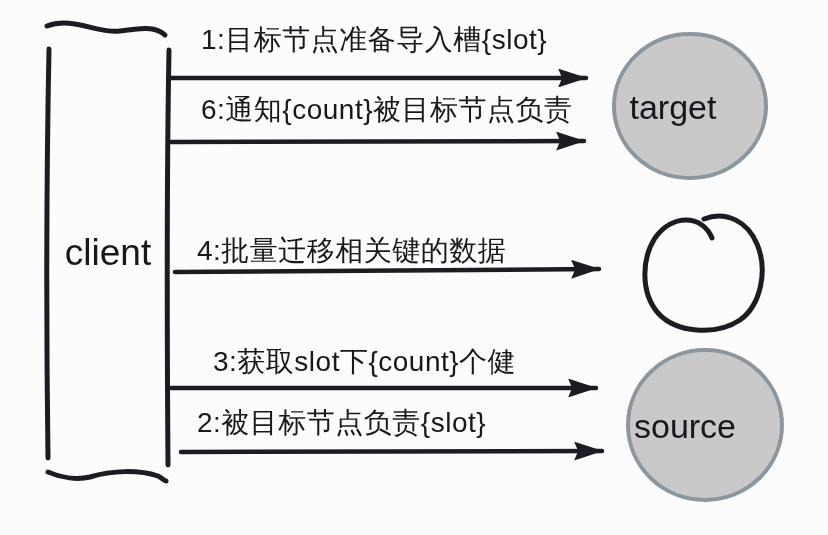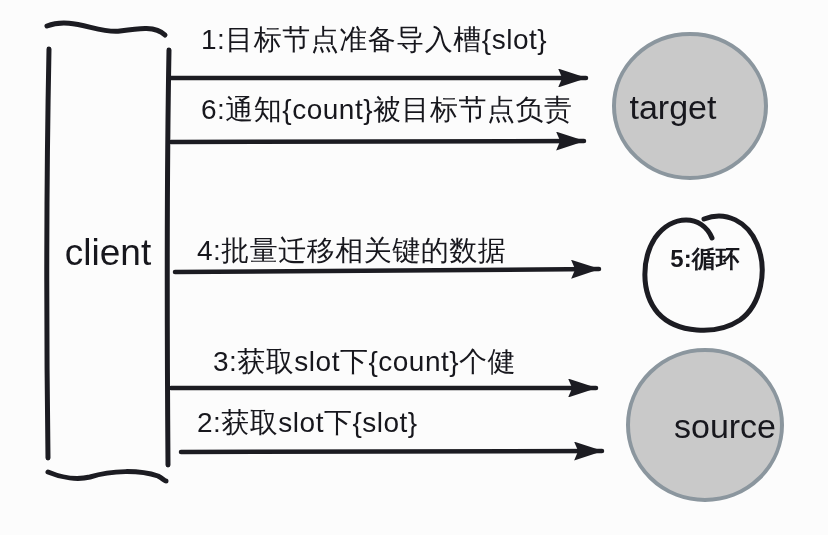--- a/index.html
+++ b/index.html
@@ -88,23 +88,22 @@
   <div class="label client-label" style="left:47px; top:232px; width:122px;">client</div>
 
   <div class="label msg" style="left:201px; top:21px;">1:目标节点准备导入槽{slot}</div>
 
   <div class="label msg" style="left:201px; top:91px;">6:通知{count}被目标节点负责</div>
 
   <div class="label msg" style="left:197px; top:220px;margin-top:12px;">4:批量迁移相关键的数据</div>
 
   <div class="label msg" style="left:197px; top:343px;margin-left:16px;">3:获取slot下{count}个健</div>
 
-  <div class="label msg" style="left:197px; top:404px;">2:获取slot下{slot}</div>
+  <div class="label msg" style="left:197px; top:404px;">2:被目标节点负责{slot}</div>
 
   <div class="label node-label" style="left:576px; top:88px; width:154px;padding-left:20px;">target</div>
 
-  <div class="label node-label" style="left:648px; top:407px; width:154px;">source</div>
+  <div class="label node-label" style="left:608px; top:407px; width:154px;">source</div>
 
   <div class="label loop-label" style="left:646px; top:243px; width:118px;">
-    <span>5:循环</span>
   </div>
 
 </div>
 
 </body></html>

